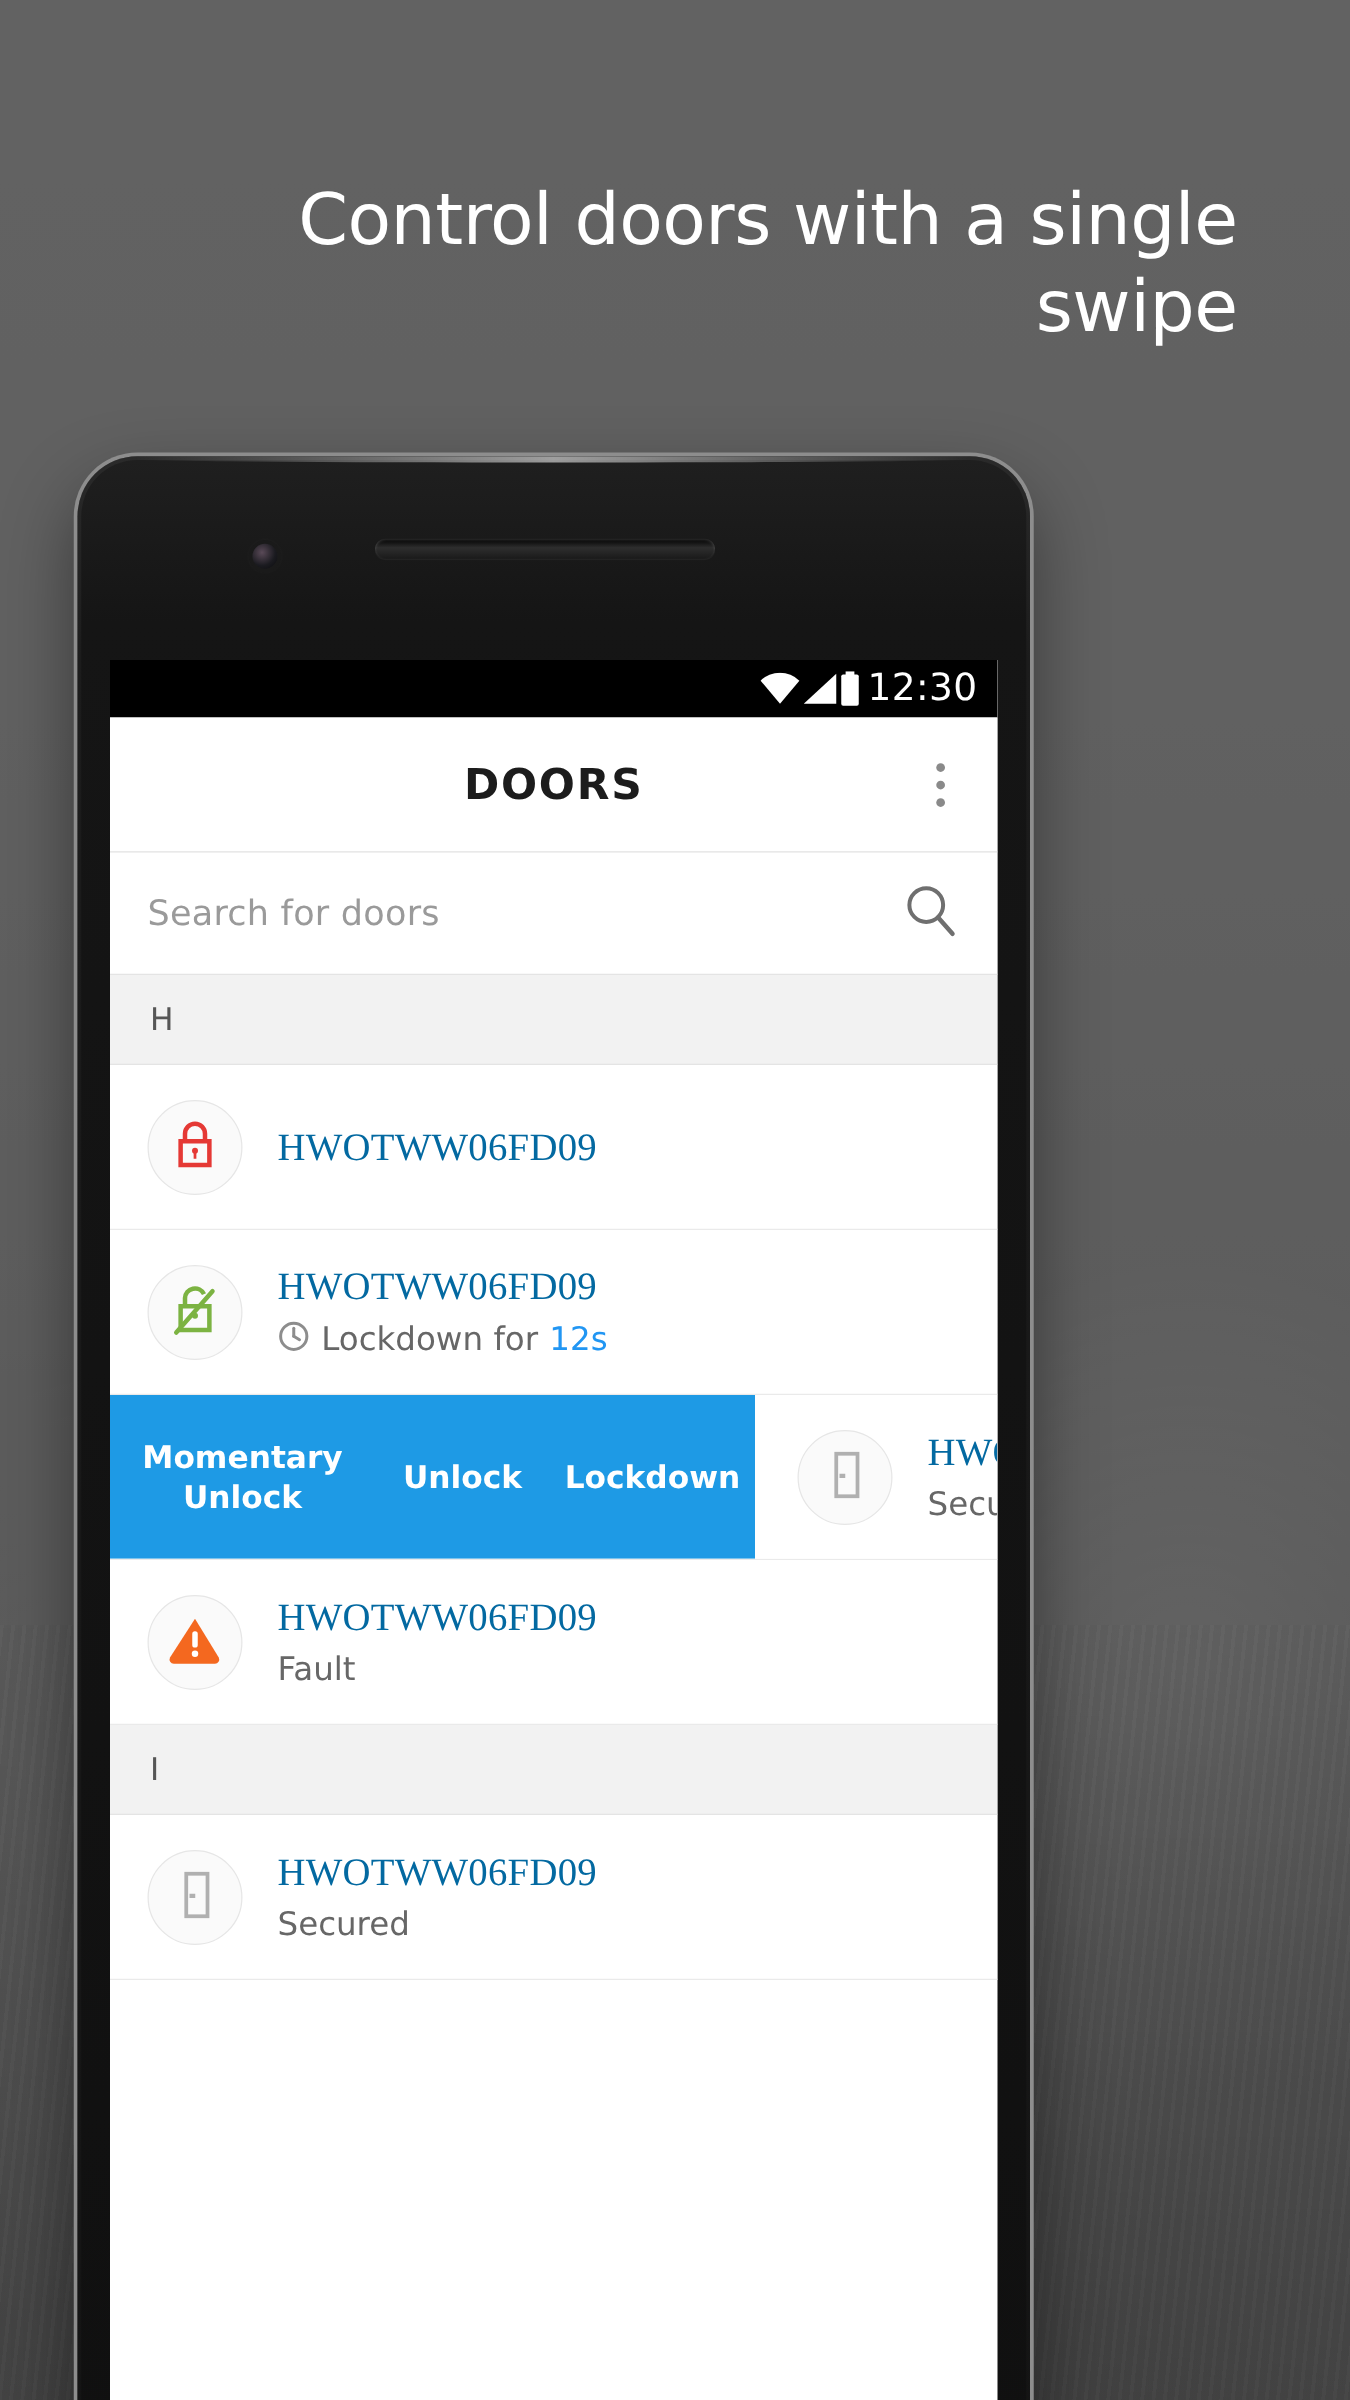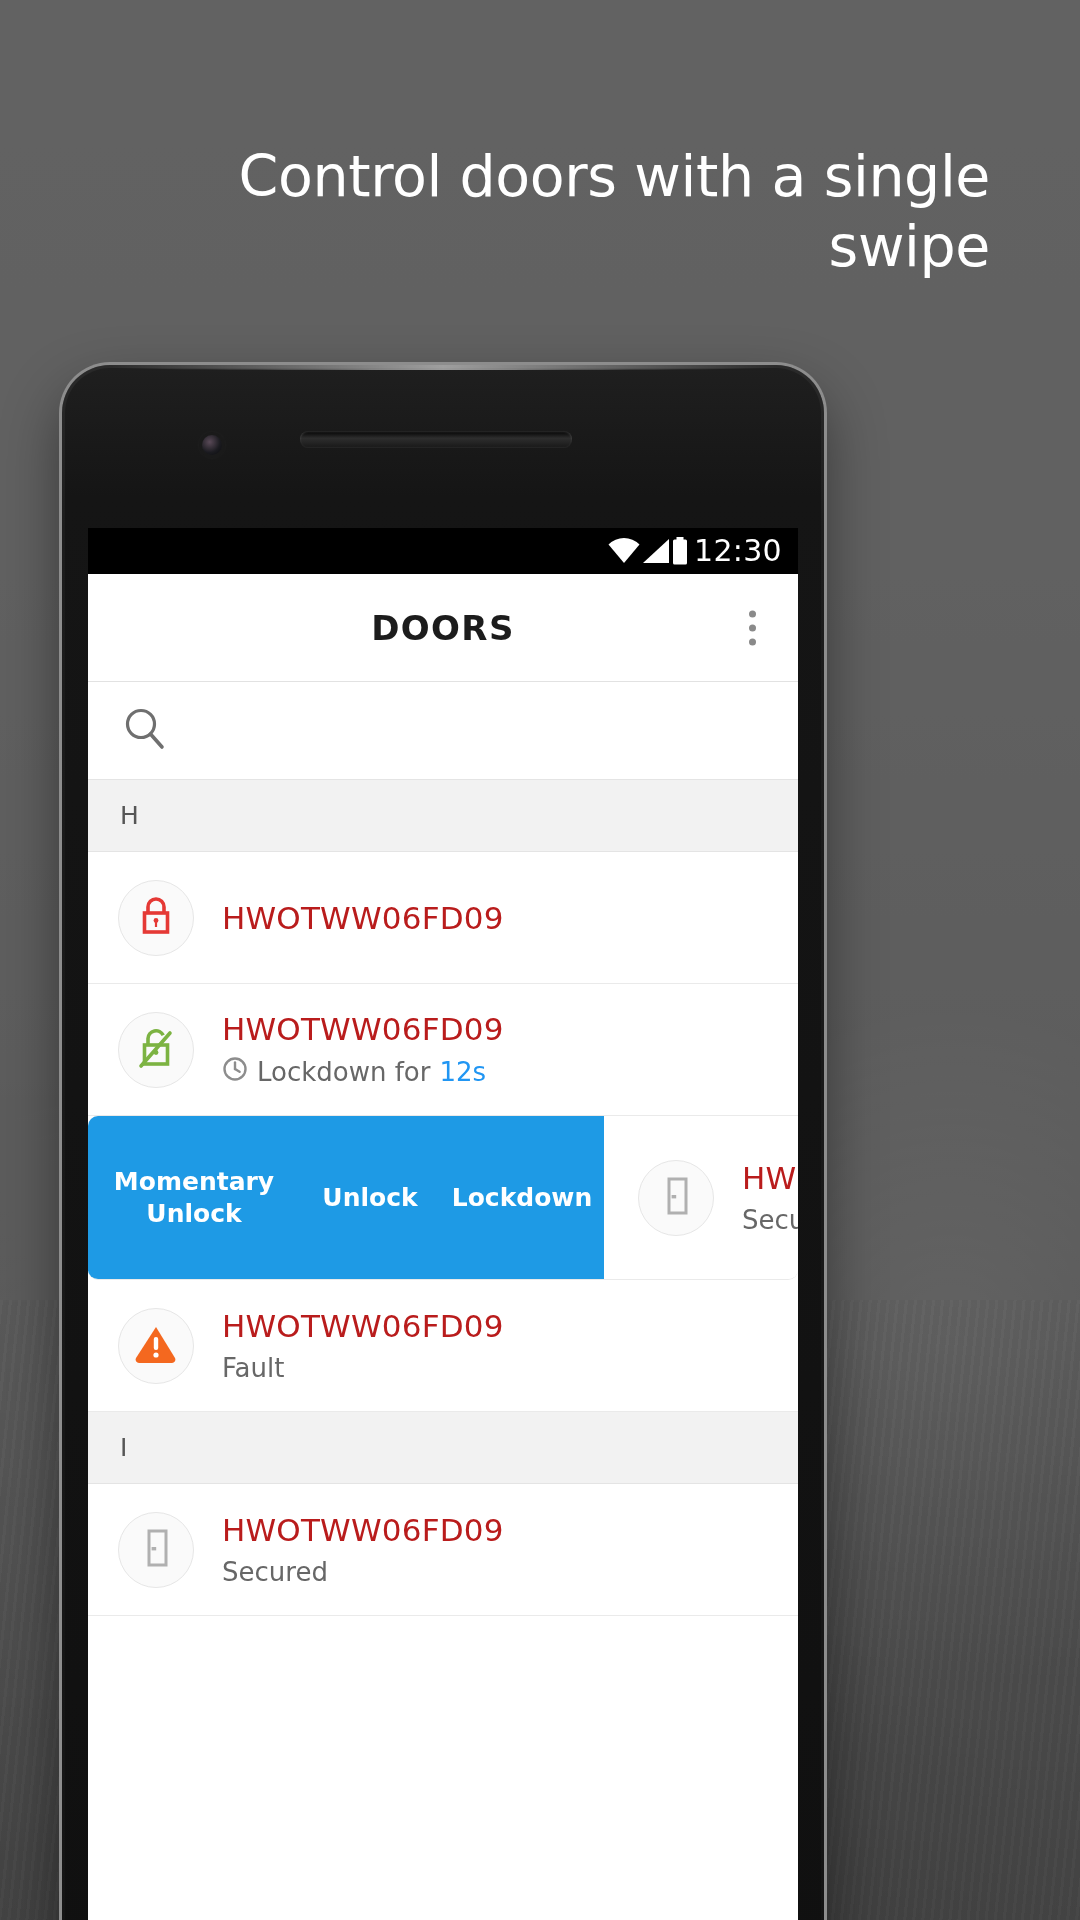--- a/index.html
+++ b/index.html
@@ -196,44 +196,44 @@
     border-radius: 50%;
     border: 1px solid #e6e6e6;
     background: #fafafa;
     display: flex; align-items: center; justify-content: center;
     flex: 0 0 auto;
     margin-right: 28px;
   }
   .row-text { display: flex; flex-direction: column; gap: 9px; min-width: 0; }
   .row-title {
     font-size: 31px;
-    color: #b91c1c;
+    color: #0369a1;
     letter-spacing: .2px;
     white-space: nowrap;
+    font-family: Liberation Serif, serif;
   }
   .row-sub {
     font-size: 26px;
     color: #676767;
     display: flex;
     align-items: center;
     gap: 9px;
     white-space: nowrap;
   }
   .accent { color: #2196f3; }
 
   
   .swipe-row {
-    height: 164px;
+    height: 132px;
     display: flex;
     align-items: stretch;
     background: #fff;
     border-bottom: 1px solid #eaeaea;
     overflow: hidden;
     position: relative;
-    border-radius: 10px;
   }
   .swipe-actions {
     width: 516px;
     flex: 0 0 auto;
     background: #1e9ae5;
     display: flex;
     align-items: center;
     color: #fff;
   }
   .swipe-btn {
@@ -306,20 +306,21 @@
       <div class="appbar">
         <div class="appbar-title">DOORS</div>
         <div class="overflow">
           <span></span>
           <span></span>
           <span></span>
         </div>
       </div>
 
       <div class="searchrow">
+        <div class="search-placeholder">Search for doors</div>
         <span>
           <svg width="54" height="54" viewBox="0 0 54 54">
             <circle cx="23" cy="22" r="13.5" fill="none" stroke="#6f6f6f" stroke-width="3.2"></circle>
             <line x1="32.5" y1="32" x2="44" y2="45" stroke="#6f6f6f" stroke-width="3.6" stroke-linecap="round"></line>
           </svg>
         </span>
       </div>
 
       <div class="section-header">H</div>
 

